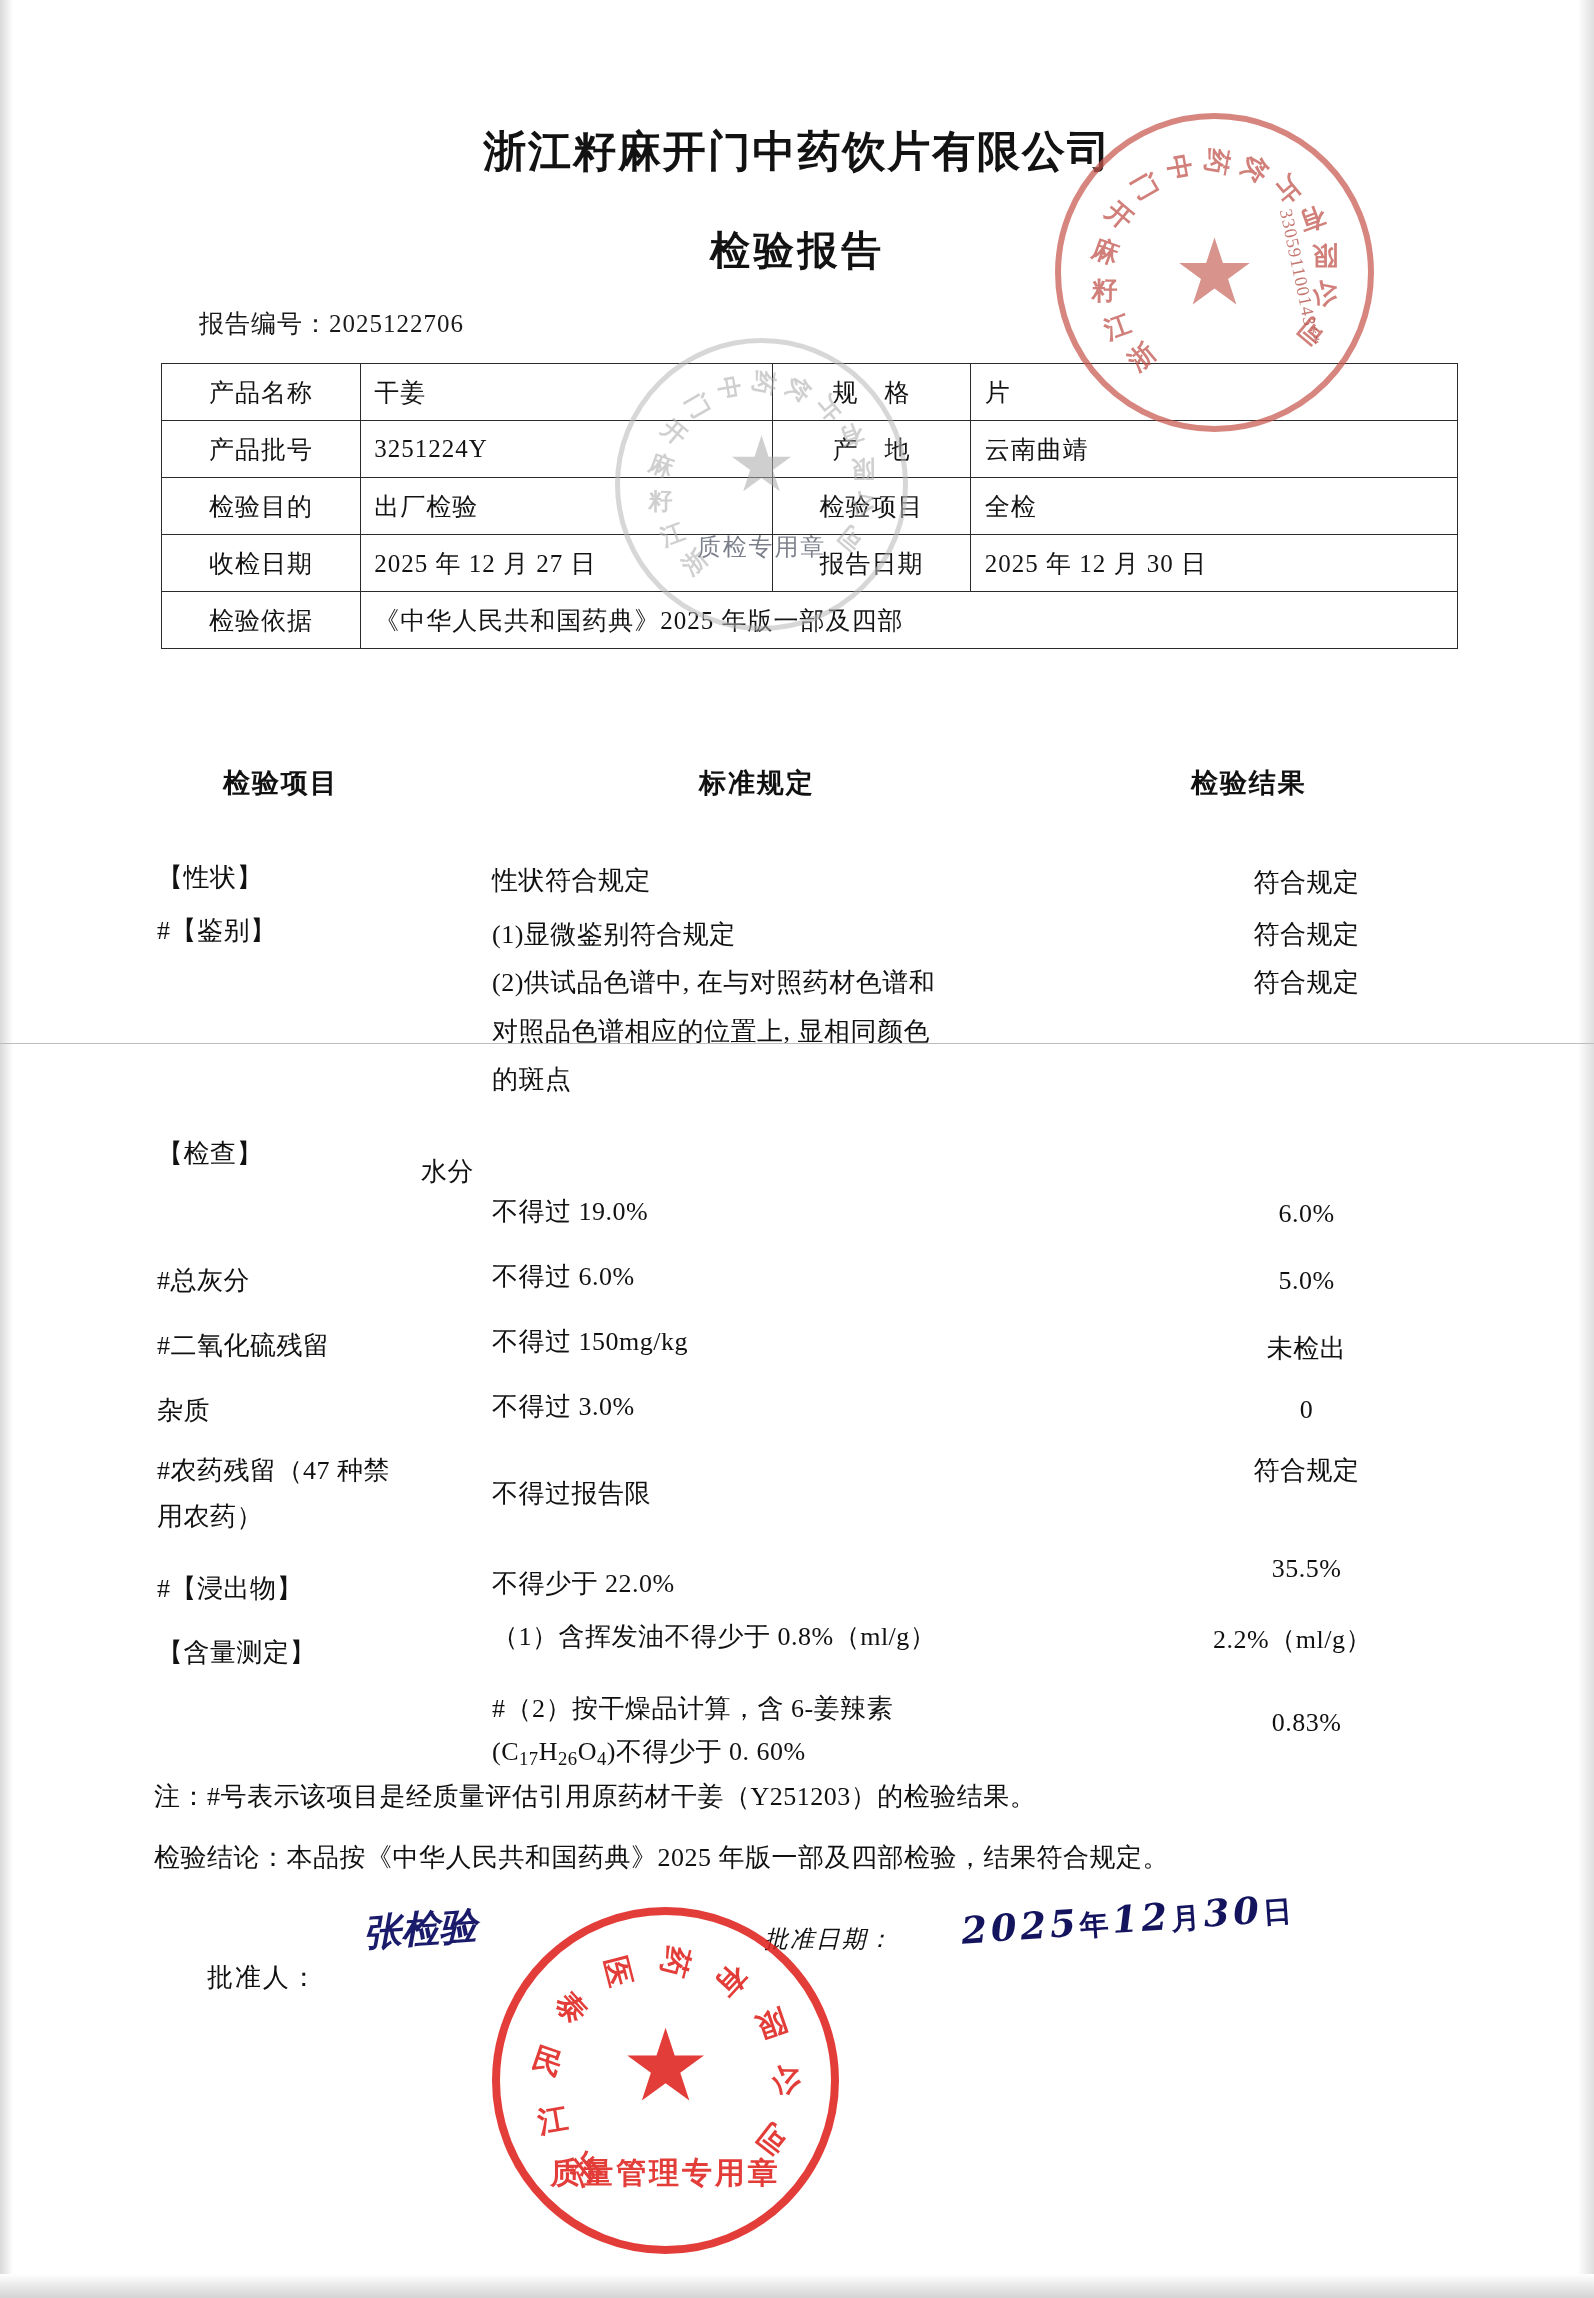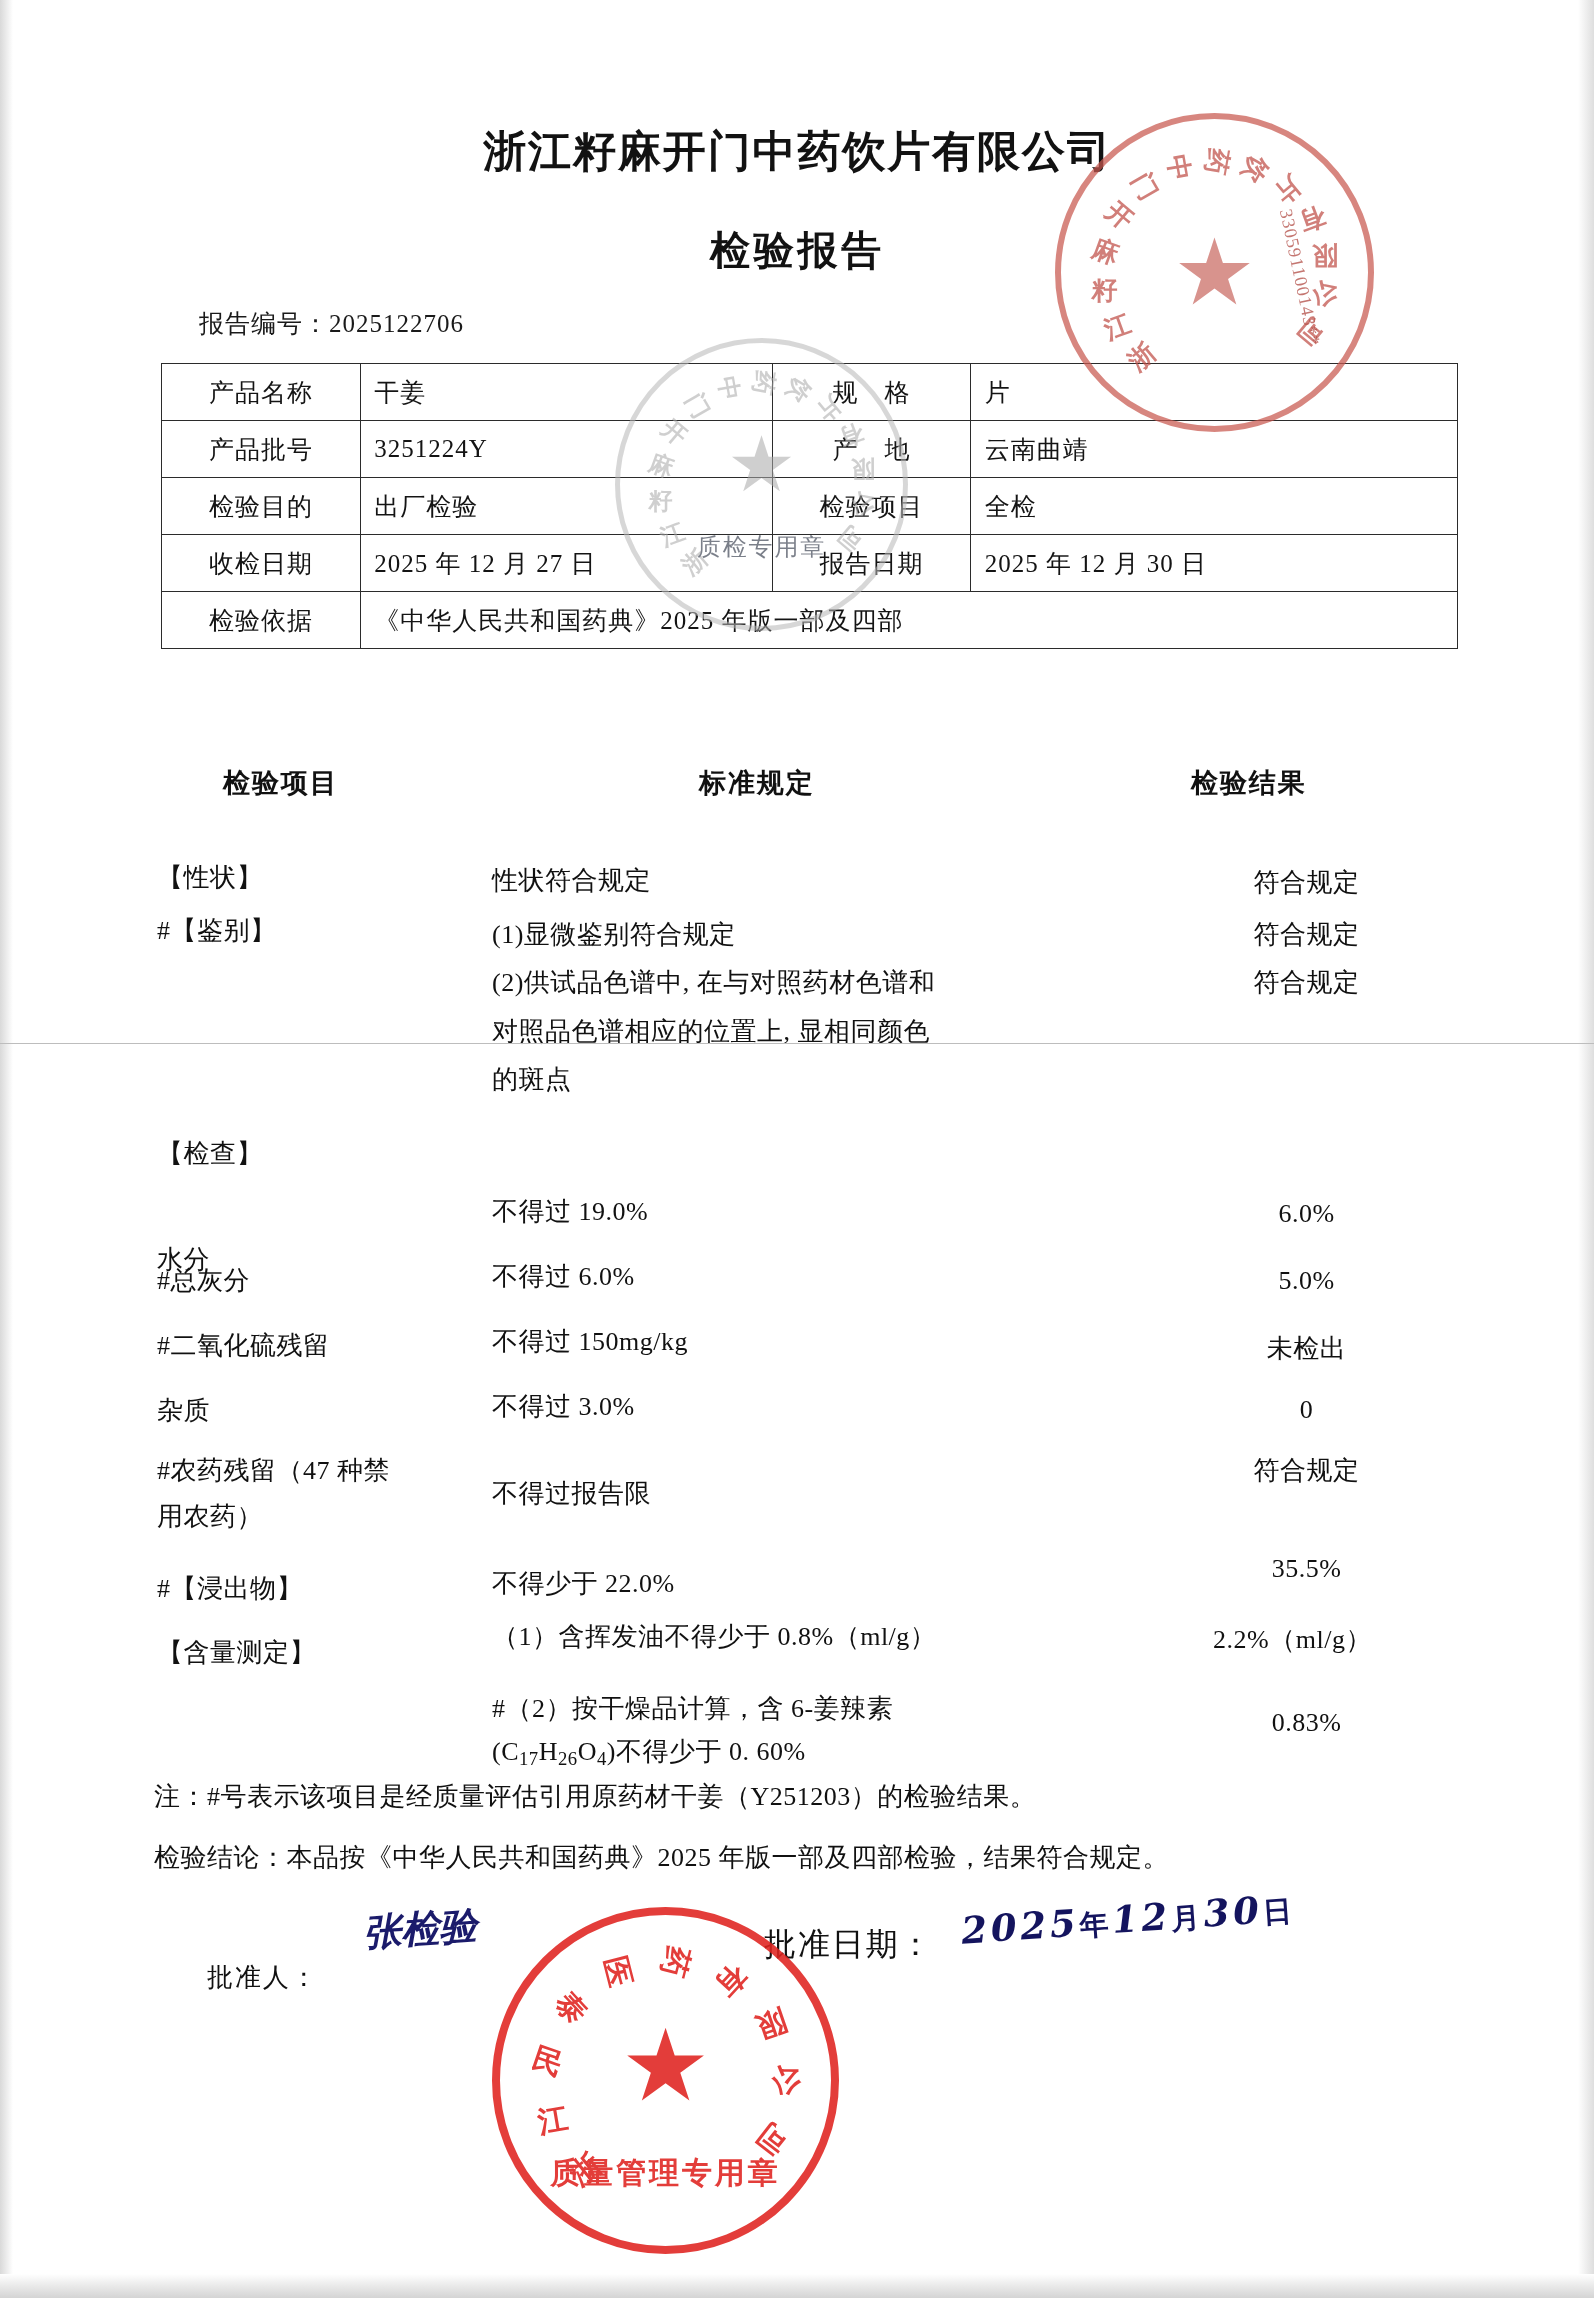--- a/index.html
+++ b/index.html
@@ -143,23 +143,24 @@
     top: 1923px;
     font-size: 26px;
     color: #111;
     letter-spacing: 1.9px;
     margin-top: 37px;
   }
   .sign-label2 {
     position: absolute;
     left: 764px;
     top: 1923px;
-    font-size: 32px;
+    font-size: 24px;
     color: #111;
     letter-spacing: 1.9px;
+    font-style: italic;
   }
 
   
   .handwriting {
     font-family: "DejaVu Serif", serif;
     font-style: italic;
     font-weight: bold;
     color: #1b1b6b;
     transform: rotate(-4deg);
     display: inline-block;
@@ -342,21 +343,21 @@
     <div class="row-item col-res" style="top:965px;">符合规定</div>
 
     <div class="row-item col-std" style="top:1014px;">对照品色谱相应的位置上, 显相同颜色</div>
 
     <div class="row-item col-std" style="top:1062px;">的斑点</div>
 
     <div class="scanline"></div>
 
     <div class="row-item col-item" style="top:1136px;">【检查】</div>
 
-    <div class="row-item col-item" style="top:1242px;">水分</div>
+    <div class="row-item col-item" style="top:1154px;text-align:right;">水分</div>
     <div class="row-item col-std" style="top:1194px;">不得过 19.0%</div>
     <div class="row-item col-res" style="top:1199px;">6.0%</div>
 
     <div class="row-item col-item" style="top:1263px;">#总灰分</div>
     <div class="row-item col-std" style="top:1259px;">不得过 6.0%</div>
     <div class="row-item col-res" style="top:1266px;">5.0%</div>
 
     <div class="row-item col-item" style="top:1328px;">#二氧化硫残留</div>
     <div class="row-item col-std" style="top:1324px;">不得过 150mg/kg</div>
     <div class="row-item col-res" style="top:1331px;">未检出</div>

